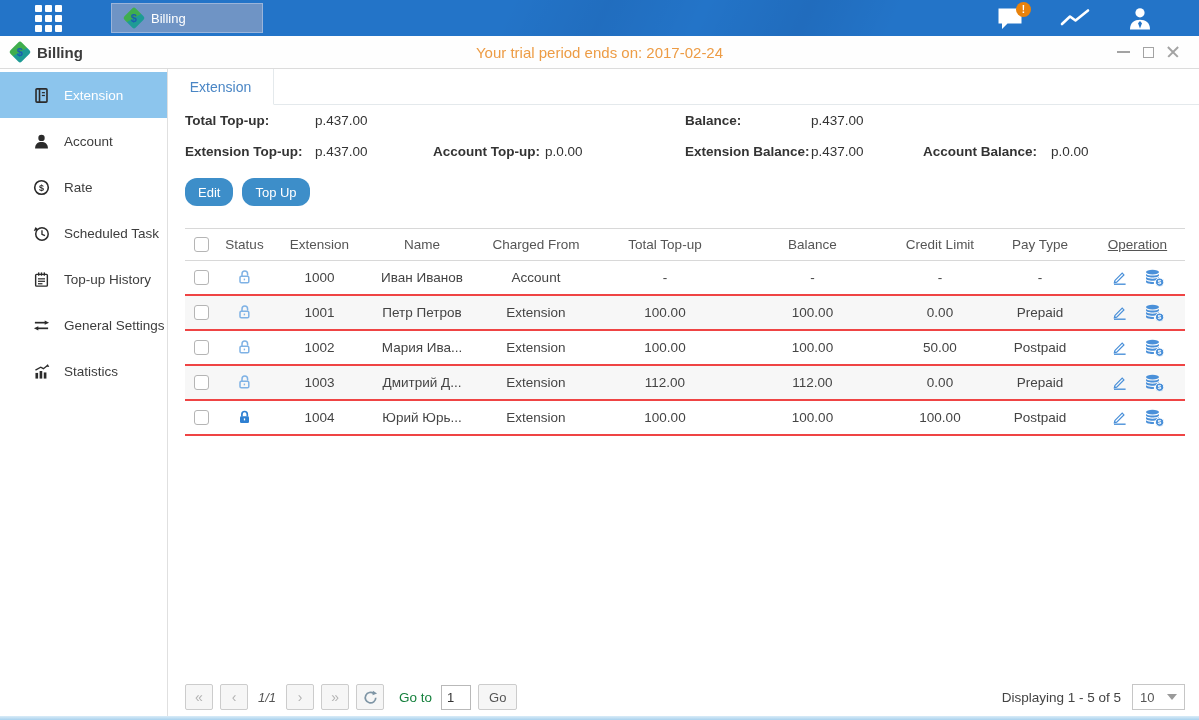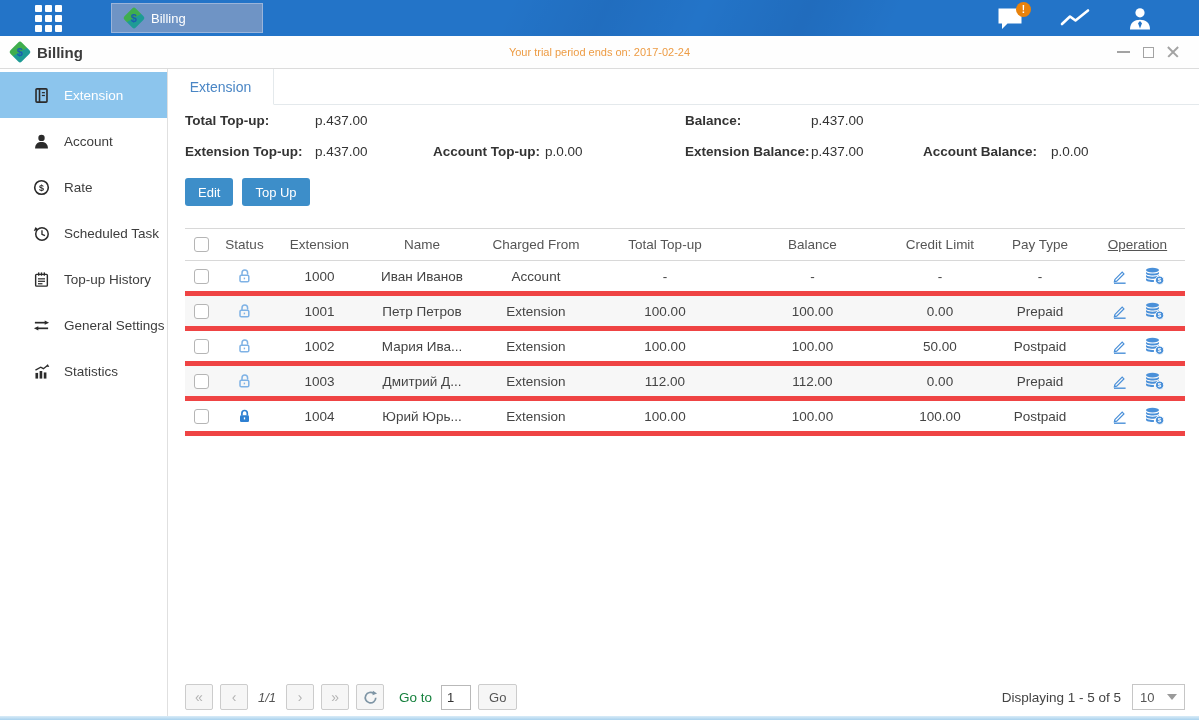--- a/index.html
+++ b/index.html
@@ -17,21 +17,21 @@
   .diamond { width:16px; height:16px; transform:rotate(45deg); background:linear-gradient(105deg, var(--app-green,#3FAE4E) 48%, var(--app-teal,#1D9B95) 52%); border-radius:2.5px; display:flex; align-items:center; justify-content:center; flex:none; }
   .diamond b { transform:rotate(-45deg); color:#1b5fae; font-size:11px; font-weight:bold; line-height:1; }
   .topbar-icons { margin-left:auto; display:flex; align-items:center; gap:37px; margin-right:46px; }
   .tb-icon { position:relative; cursor:pointer; display:flex; }
   .badge { position:absolute; top:-5px; right:-8px; width:15px; height:15px; background:var(--badge,#E8820C); border-radius:50%; color:#fff; font-size:10px; font-weight:bold; display:flex; align-items:center; justify-content:center; }
 
   
   .titlebar { height:33px; background:#fefefe; border-bottom:1px solid #dcdcdc; display:flex; align-items:center; padding:0 12px; position:relative; }
   .title-left { display:flex; align-items:center; gap:9px; }
   .title-left .ttl { font-size:15px; font-weight:bold; color:#3c3c3c; }
-  .trial { position:absolute; left:50%; transform:translateX(-50%); color:var(--trial,#ED9C45); font-size:11px; white-space:nowrap; }
+  .trial { position:absolute; left:50%; transform:translateX(-50%); color:var(--trial,#ED9C45); font-size:15px; white-space:nowrap; }
   .wc { margin-left:auto; display:flex; align-items:center; gap:13px; padding-right:8px; }
   .wc > span { cursor:pointer; display:block; }
   .wc-min { width:13px; height:2px; background:#a3a3a3; }
   .wc-max { width:11px; height:11px; border:1.5px solid #a3a3a3; }
   .wc-close { width:12px; height:12px; position:relative; }
   .wc-close::before,.wc-close::after { content:""; position:absolute; left:-1px; top:5px; width:14px; height:1.5px; background:#a3a3a3; }
   .wc-close::before { transform:rotate(45deg); } .wc-close::after { transform:rotate(-45deg); }
 
   
   .app-body { display:flex; height:651px; }
@@ -50,26 +50,26 @@
   
   .summary { display:flex; margin-top:0; font-size:13.5px; color:#333; }
   .sum-col { width:50%; }
   .sum-row { display:flex; align-items:center; height:31px; }
   .sl { font-weight:bold; color:#333; }
   .w130{width:130px;flex:none;} .w118{width:118px;flex:none;} .w126{width:126px;flex:none;} .w112{width:112px;flex:none;} .w128{width:128px;flex:none;}
   .sv { color:#333; }
 
   
   .actions { margin-top:11px; display:flex; gap:9px; }
-  .btn { background:var(--btn,#3D8EC9); color:#fff; border:none; border-radius:3px; height:28px; padding:4px 13px; font-size:13px; font-family:inherit; cursor:pointer; }
+  .btn { background:var(--btn,#3D8EC9); color:#fff; border:none; border-radius:12px; height:28px; padding:4px 13px; font-size:13px; font-family:inherit; cursor:pointer; }
 
   
   .table { margin-top:22px; }
   .thead { display:flex; align-items:center; height:33px; border-top:1px solid #d8d8d8; border-bottom:1px solid #d8d8d8; color:#555; font-size:13.5px; }
-  .trow { display:flex; align-items:center; height:35px; border-bottom:5px solid #ef4444; font-size:13.5px; color:#444; }
+  .trow { display:flex; align-items:center; height:35px; border-bottom:2px solid #ef4444; font-size:13.5px; color:#444; }
   .trow.alt { background:#f7f7f7; }
   .cell { display:flex; align-items:center; justify-content:center; overflow:hidden; white-space:nowrap; }
   .c-check{width:32px;flex:none;} .c-status{width:55px;flex:none;} .c-ext{width:95px;flex:none;}
   .c-name{width:110px;flex:none;} .c-charged{width:118px;flex:none;} .c-topup{width:140px;flex:none;}
   .c-balance{width:155px;flex:none;} .c-credit{width:100px;flex:none;} .c-pay{width:100px;flex:none;} .c-op{width:95px;flex:none; gap:16px;text-decoration:underline;}
   .cb { width:15px; height:15px; border:1px solid #b5b5b5; border-radius:3px; background:#fff; cursor:pointer; display:block; }
   .op-ic { display:flex; cursor:pointer; }
   .lk { display:flex; }
 
   

